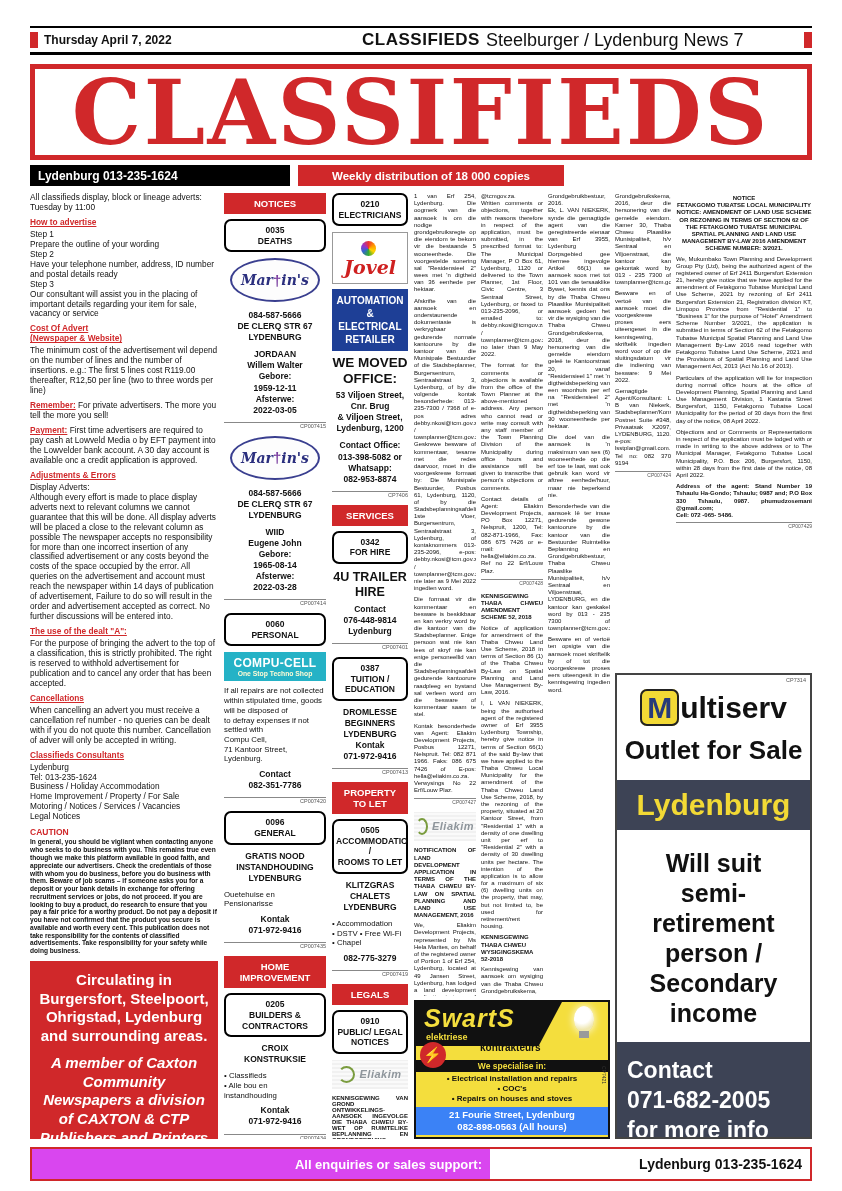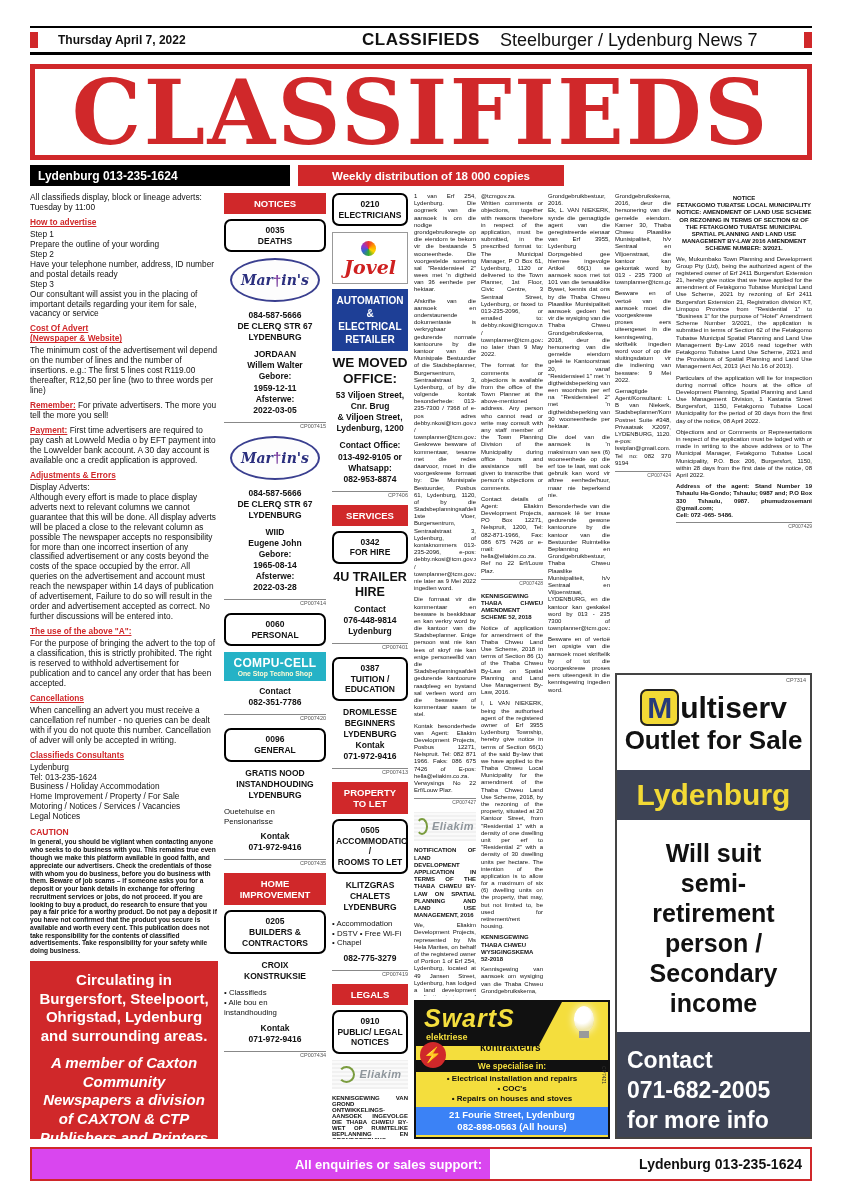--- a/index.html
+++ b/index.html
@@ -1,20 +1,20 @@
 <!DOCTYPE html>
 <html><head>
 <meta charset="utf-8">
 <style>
   html,body{margin:0;padding:0;background:#e8e8e8;}
   .page{position:relative;width:842px;height:1191px;background:#fff;box-sizing:border-box;
         padding:26px 30px 0;font-family:"Liberation Sans",sans-serif;color:#111;overflow:hidden;}
   
   .masthead{display:flex;align-items:center;border-top:2px solid #000;border-bottom:3px solid #000;
-            height:24px;gap:20px;}
+            height:24px;gap:6px;}
   .mh-sq{width:8px;height:16px;background:#d0282a;}
   .mh-date{font-weight:bold;font-size:12px;flex:1;}
   .mh-center{font-weight:bold;font-size:17px;letter-spacing:.5px;flex:0 0 auto;}
   .mh-right{font-weight:normal;font-size:18px;flex:1;text-align:left;}
   
   .logobox{border:5px solid #d0282a;margin-top:9px;height:86px;display:flex;align-items:center;
            justify-content:center;overflow:hidden;}
   .logotext{font-family:"DejaVu Serif",serif;font-weight:bold;color:#d0282a;font-size:74px;
             letter-spacing:2px;transform:scale(1.18,1.22);white-space:nowrap;}
   
@@ -99,21 +99,21 @@
   .sw-items{font-weight:bold;font-size:8px;text-align:center;line-height:1.3;padding:2px 0;white-space:pre-line;}
   .sw-foot{background:#3b82f6;color:#fff;font-weight:bold;font-size:9.5px;text-align:center;line-height:1.25;
            padding:2px 0;white-space:pre-line;}
   .sw-code{position:absolute;right:1px;top:64px;writing-mode:vertical-rl;font-size:5px;color:#333;z-index:3;}
   
   .multiserv{border:2px solid #444;flex:1;margin-top:4px;position:relative;display:flex;
              flex-direction:column;overflow:hidden;background:#fff;}
   .ms-code{position:absolute;top:2px;right:4px;font-size:5.5px;color:#555;}
   .ms-brand{text-align:center;margin-top:16px;font-weight:bold;font-size:30px;color:#111;}
   .ms-brand .ms-m{background:#f2d935;color:#273a7a;border:2px solid #222;border-radius:7px;padding:0 5px;margin-right:1px;}
-  .ms-line1{text-align:center;font-weight:bold;font-size:26px;}
+  .ms-line1{text-align:center;font-weight:bold;font-size:26px;margin-top:10px;}
   .ms-town{background:#3d4355;color:#f2d935;font-weight:bold;font-size:30px;text-align:center;
            padding:8px 0;margin-top:14px;}
   .ms-pitch{text-align:center;font-weight:bold;font-size:25px;line-height:1.2;margin:18px 4px 14px;white-space:pre-line;}
   .ms-contact{background:#3d4355;color:#fff;font-weight:bold;font-size:23px;line-height:1.3;
               padding:14px 10px;flex:1;white-space:pre-line;}
   
   .footer{display:flex;border:2px solid #d0282a;height:30px;margin-top:8px;}
   .ft-red{background:#d946ef;color:#fff;font-weight:bold;font-size:13px;width:458px;
           display:flex;align-items:center;justify-content:flex-end;padding-right:8px;box-sizing:border-box;}
   .ft-white{flex:1;display:flex;align-items:center;justify-content:flex-end;padding-right:8px;
@@ -154,21 +154,21 @@
 Step 3
 Our consultant will assist you in the placing of important details regarding your item for sale, vacancy or service</p>
           <div class="a-h">Cost Of Advert
 (Newspaper &amp; Website)</div>
           <p class="a-p">The minimum cost of the advertisement wil depend on the number of lines and the number of insertions. e.g.: The first 5 lines cost R119.00 thereafter, R12,50 per line (two to three words per line)</p>
           <p class="a-lead"><span class="lead-red">Remember:</span><span> For private advertisers. The more you tell the more you sell!</span></p>
           <p class="a-lead"><span class="lead-red">Payment:</span><span> First time advertisers are required to pay cash at Lowveld Media o by EFT payment into the Lowvelder bank account. A 30 day account is available onc a credit application is approved.</span></p>
           <div class="a-h">Adjustments &amp; Errors</div>
           <p class="a-p">Display Adverts:
 Although every effort is made to place display adverts next to relevant columns we cannot guarantee that this will be done. All display adverts will be placed a close to the relevant column as possible The newspaper accepts no responsibility for more than one incorrect insertion of any classified advertisement or any costs beyond the costs of the space occupied by the error. All queries on the advertisement and account must reach the newspaper within 14 days of publication of advertisement, Failure to do so will result in the order and advertisement accepted as correct. No further discussions will be entered into.</p>
-          <div class="a-h">The use of the above "A":</div>
+          <div class="a-h">The use of the dealt "A":</div>
           <p class="a-p">For the purpose of bringing the advert to the top of a classification, this is strictly prohibited. The right is reserved to withhold advertisement for publication and to cancel any order that has been accepted.</p>
           <div class="a-h">Cancellations</div>
           <p class="a-p">When cancelling an advert you must receive a cancellation ref number - no queries can be dealt with if you do not quote this number. Cancellation of adver will only be accepted in writing.</p>
           <div class="a-h">Classifieds Consultants</div>
           <p class="a-p">Lydenburg
 Tel: 013-235-1624
 Business / Holiday Accommodation
 Home Improvement / Property / For Sale
 Motoring / Notices / Services / Vacancies
 Legal Notices</p>
@@ -214,20 +214,25 @@
 1965-08-14
 Afsterwe:
 2022-03-28</div>
         <div class="cpcode">CP007414</div>
         <div class="cat-box">0060
 PERSONAL</div>
         <div class="compucell">
           <div class="cc-t">COMPU-CELL</div>
           <div class="cc-s">One Stop Techno Shop</div>
         </div>
+        <div class="ad-text">If all repairs are not collected within stipulated time, goods will be disposed of
+to defray expenses if not settled with
+Compu Cell,
+71 Kantoor Street,
+Lydenburg.</div>
         <div class="ad-bold">Contact
 082-351-7786</div>
         <div class="cpcode">CP007420</div>
         <div class="cat-box">0096
 GENERAL</div>
         <div class="ad-bold">GRATIS NOOD
 INSTANDHOUDING
 LYDENBURG</div>
         <div class="ad-text">Ouetehuise en
 Pensionarisse</div>
@@ -256,21 +261,21 @@
         <div class="blue-banner">AUTOMATION
 &amp; ELECTRICAL
 RETAILER</div>
         <div class="ad-bold-xl">WE MOVED
 OFFICE:</div>
         <div class="ad-bold">53 Viljoen Street,
 Cnr. Brug
 &amp; Viljoen Street,
 Lydenburg, 1200</div>
         <div class="ad-bold">Contact Office:
-013-492-9105 or
+013-398-5082 or
 Whatsapp:
 082-953-8874</div>
         <div class="cpcode">CP7406</div>
         <div class="red-header">SERVICES</div>
         <div class="cat-box">0342
 FOR HIRE</div>
         <div class="ad-bold-lg">4U TRAILER
 HIRE</div>
         <div class="ad-bold">Contact
 076-448-9814

